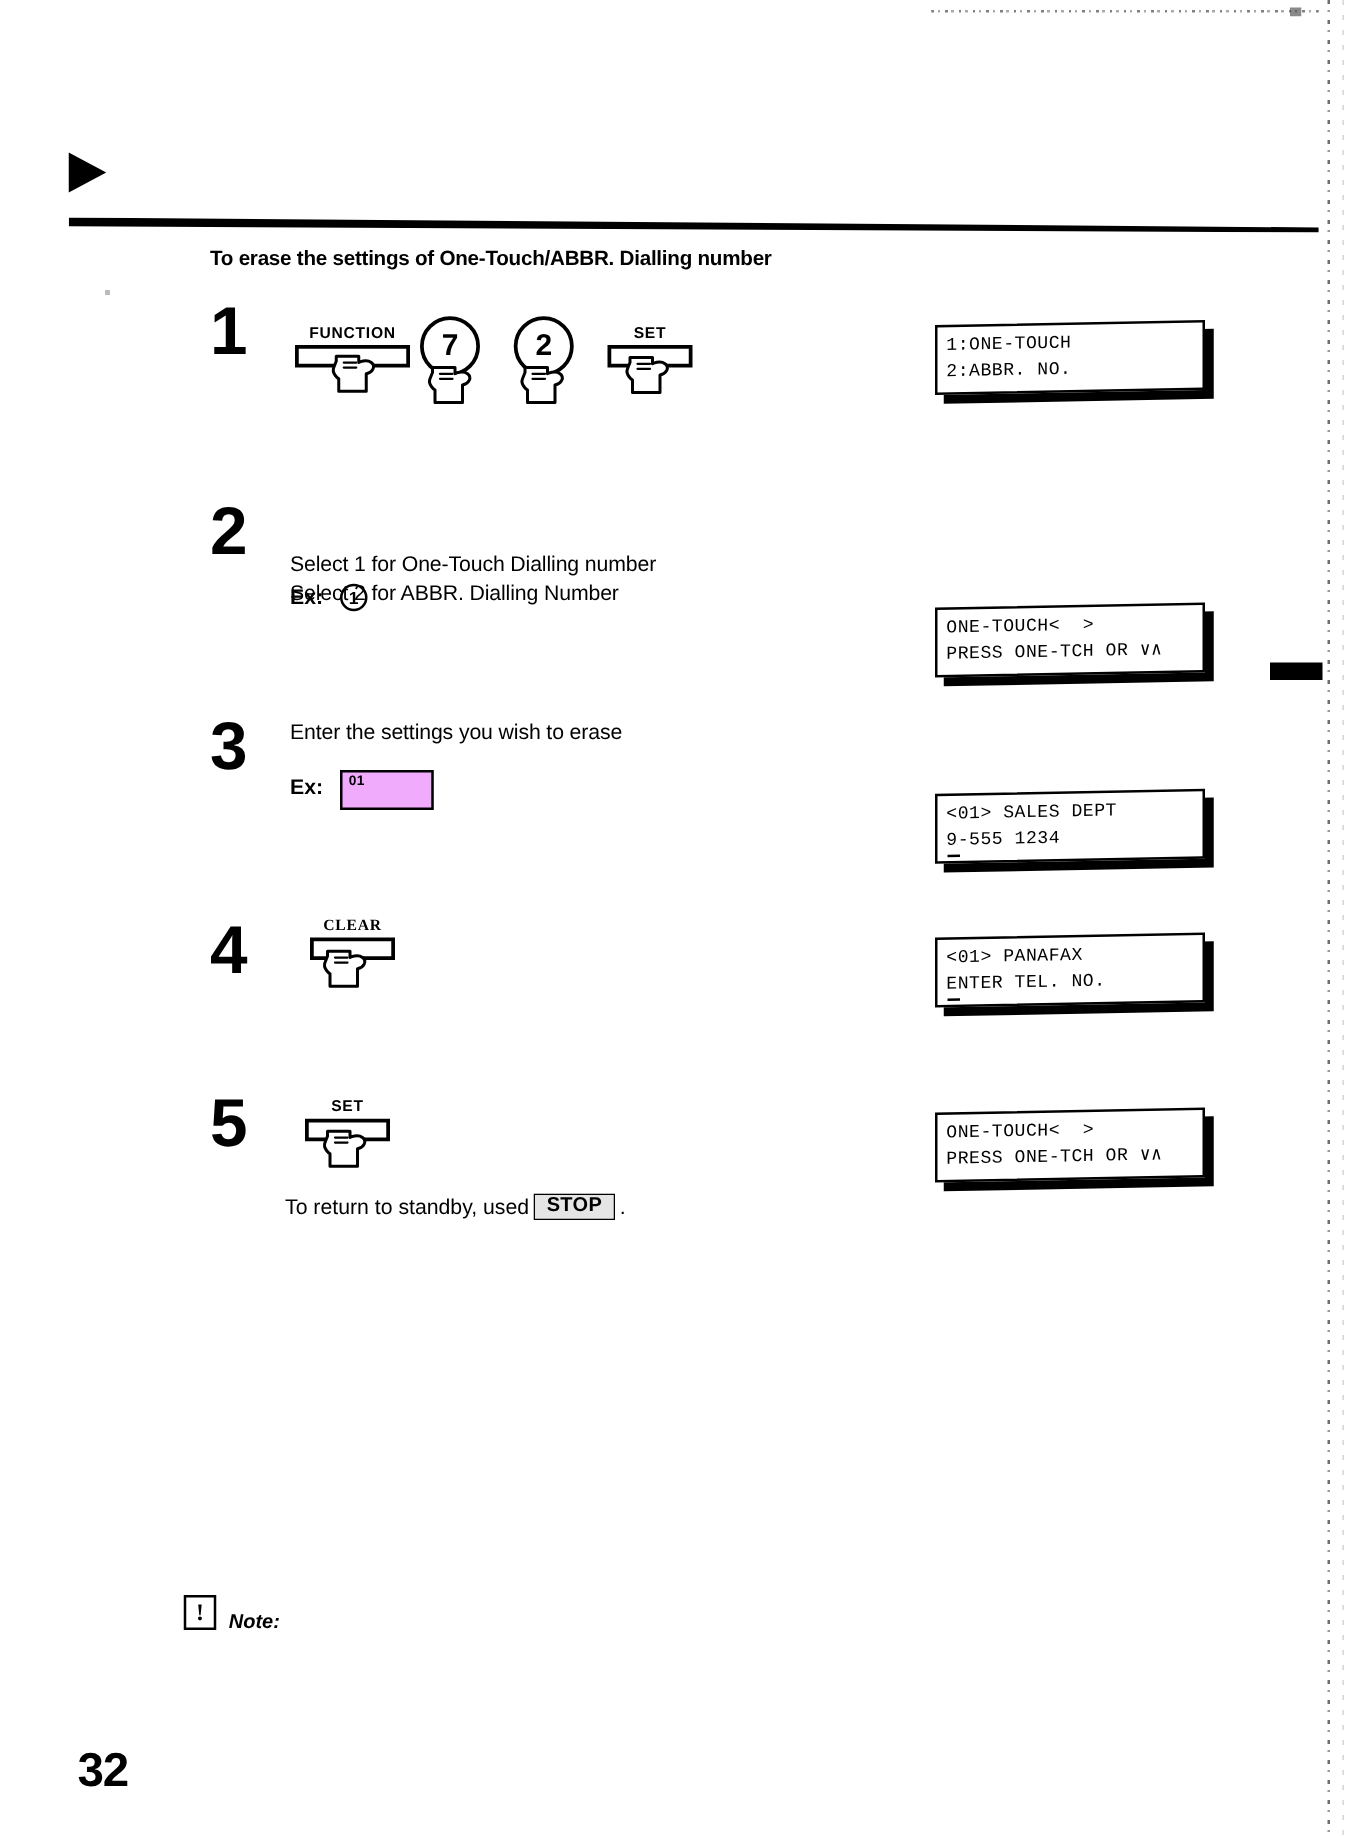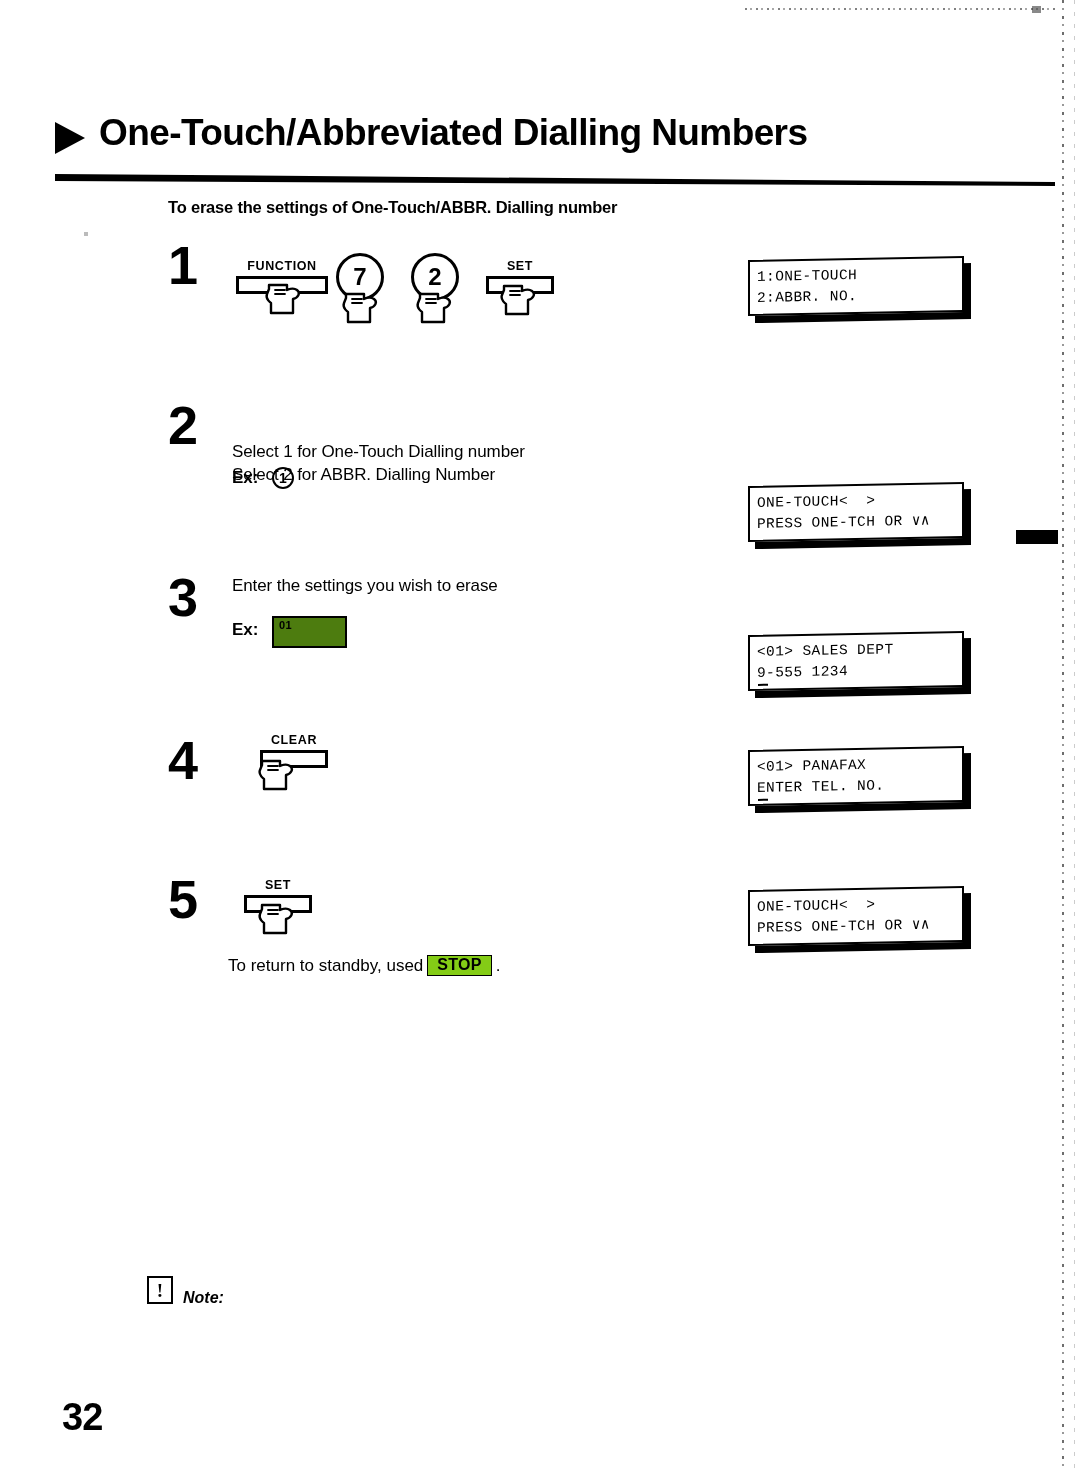--- a/index.html
+++ b/index.html
@@ -141,21 +141,21 @@
     font-size: 24px;
     font-weight: bold;
   }
   .hand { position: absolute; }
   .hand svg { display: block; }
 
   
   .station-key {
     position: absolute;
     border: 2.5px solid #000;
-    background: #4d7c0f;
+    background: #f0abfc;
     box-sizing: border-box;
     text-decoration: underline;
   }
   .station-key span {
     position: absolute;
     left: 5px; top: 1px;
     font-size: 11px;
     font-weight: bold;
     letter-spacing: .3px;
   }
@@ -222,21 +222,21 @@
     align-items: center;
   }
   .stop-key {
     display: inline-block;
     border: 1.6px solid #000;
     padding: 0px 9px 1px 9px;
     margin: 0 4px;
     font-size: 16px;
     font-weight: bold;
     letter-spacing: .3px;
-    background: #84cc16;
+    background: #e5e5e5;
   }
 
   
   .note-icon {
     position: absolute;
     left: 147px; top: 1276px;
     width: 26px; height: 28px;
     border: 2.5px solid #000;
     box-sizing: border-box;
     background: #fff;
@@ -282,21 +282,20 @@
 
 <div class="scan-edge-top"></div>
 <div class="scan-edge-right"></div>
 <div class="scan-edge-right2"></div>
 <div class="speck" style="left:1032px;top:6px;width:9px;height:7px;"></div>
 <div class="speck" style="left:84px;top:232px;width:4px;height:4px;opacity:.35;"></div>
 <div class="speck" style="left:1016px;top:530px;width:42px;height:14px;background:#000;opacity:1;"></div>
 
 <div class="header">
   <div class="header-arrow"></div>
-  <div class="header-title">One-Touch/Abbreviated Dialling Numbers</div>
   <div class="header-rule">
     <svg width="1000" height="12" viewBox="0 0 1000 12">
       <polygon points="0,0 1000,8 1000,12 0,7" fill="#000"></polygon>
     </svg>
   </div>
 </div>
 
 <div class="subtitle">To erase the settings of One-Touch/ABBR. Dialling number</div>
 
 <div class="step-num" style="left:168px;top:238px;">1</div>
@@ -378,21 +377,21 @@
   <div class="lcd-shadow"></div>
   <div class="lcd-face">
     <div class="lcd-line">&lt;01&gt; SALES DEPT</div>
     <div class="lcd-line">9-555 1234</div>
     <div class="lcd-cursor" style="left:8px;top:47px;"></div>
   </div>
 </div>
 
 <div class="step-num" style="left:168px;top:733px;">4</div>
 
-<div class="key-wrap" style="left:260px;top:733px;width:68px;height:34px;">
+<div class="key-wrap" style="left:248px;top:733px;width:68px;height:34px;font-family:Liberation Serif, serif;">
   <div class="key-label">CLEAR</div>
   <div class="key-bar" style="width:68px;height:18px;"></div>
 </div>
 <div class="hand" style="left:256px;top:757px;">
   <svg width="42" height="38" viewBox="0 0 42 38">
     <path d="M6 8 L6 4 L24 4 L24 9 C24 9 30 6 34 9 C38 12 35 17 30 18 L30 32 L8 32 L8 22 C8 22 2 18 4 13 Z" fill="#fff" stroke="#000" stroke-width="2.4" stroke-linejoin="round"></path>
     <path d="M12 9 L22 9 M12 13 L22 13" stroke="#000" stroke-width="1.8" stroke-linecap="round"></path>
   </svg>
 </div>
 

